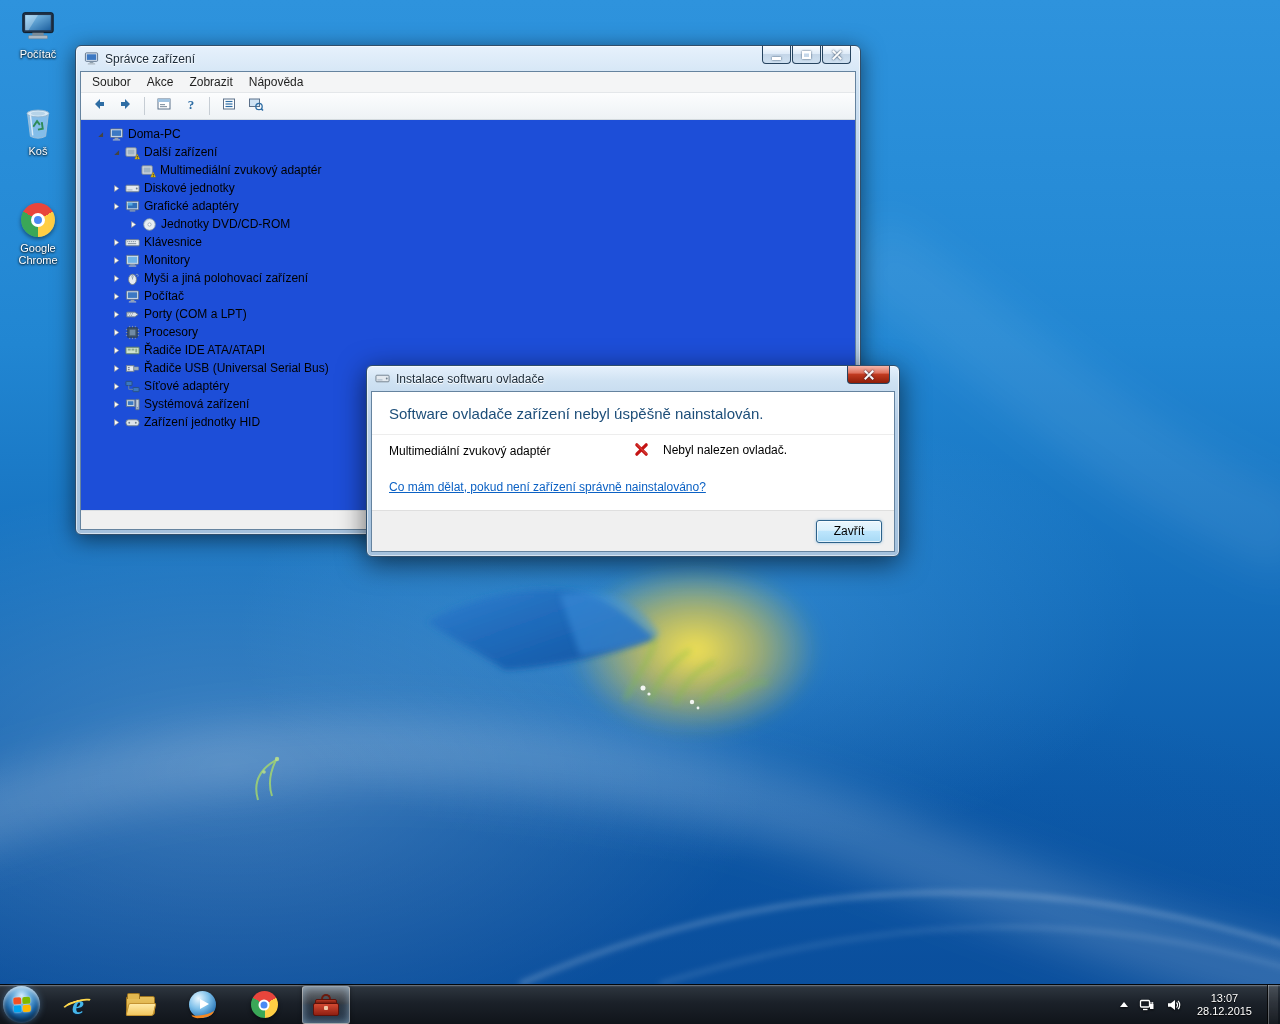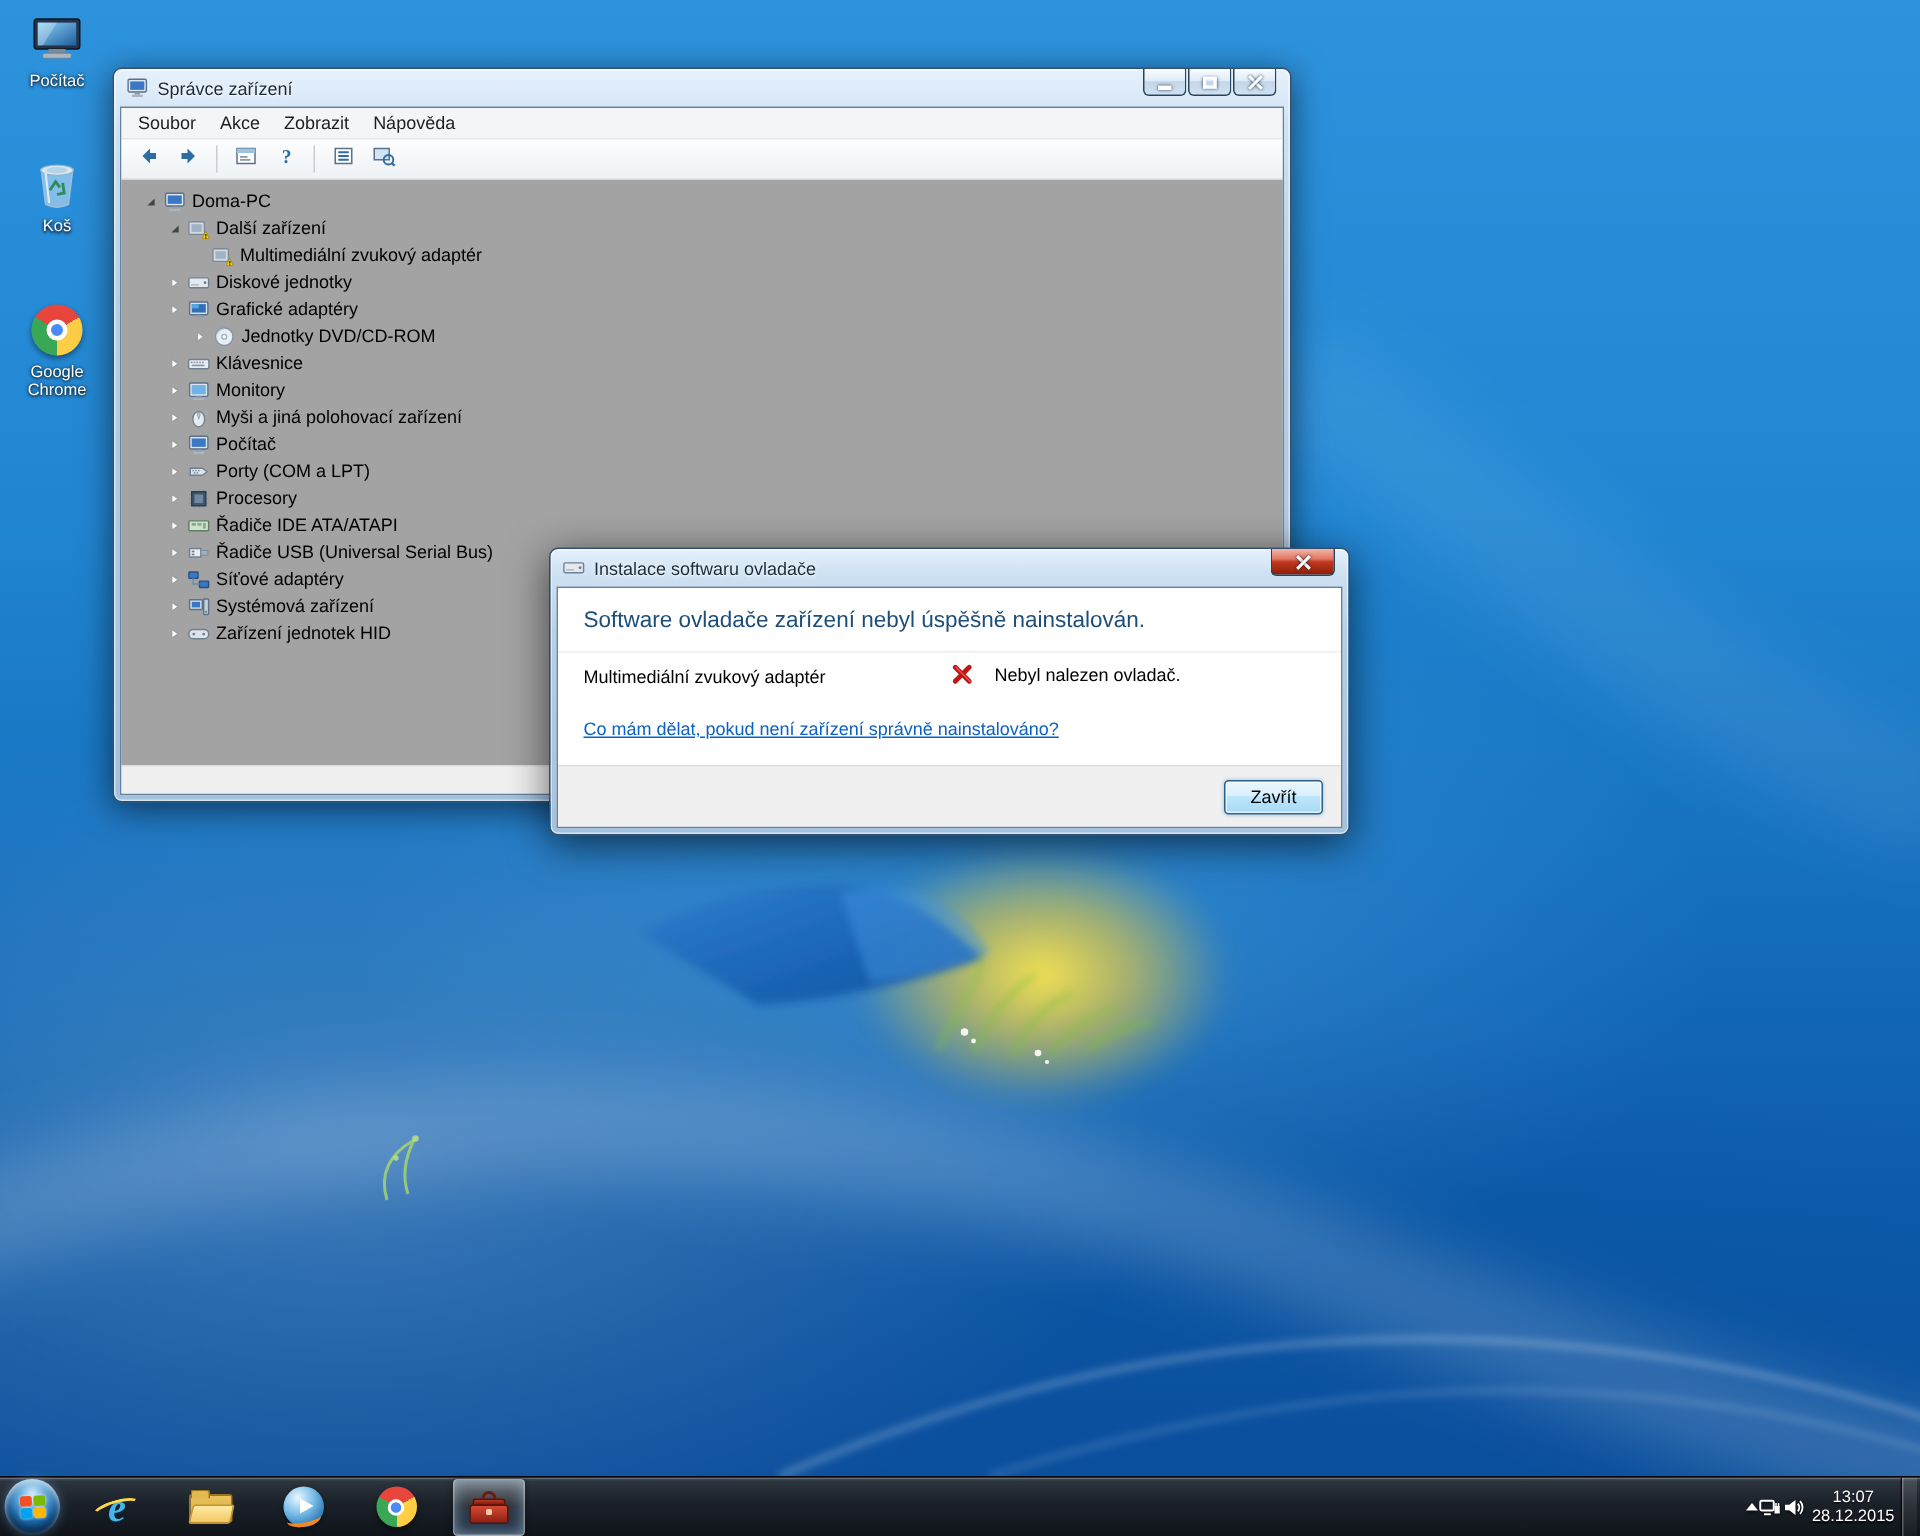--- a/index.html
+++ b/index.html
@@ -55,21 +55,21 @@
   #dm-window { left:75px; top:45px; width:786px; height:490px; z-index:10; }
   .dm-client { position:absolute; left:4px; right:4px; top:25px; bottom:4px;
     border:1px solid #65839f; background:#f0f0f0; display:flex; flex-direction:column; }
   .menubar { height:21px; background:#f4f5f6; border-bottom:1px solid #e4e7ea; display:flex; align-items:center; padding-left:3px; }
   .menu-item { font-size:12px; color:#1e1e1e; padding:2px 8px; cursor:default; }
   .toolbar { height:27px; background:linear-gradient(180deg,#fcfdfe,#eef2f5); border-bottom:1px solid #d4dade;
     display:flex; align-items:center; padding:0 5px; gap:2px; }
   .tb-btn { width:25px; height:22px; display:flex; align-items:center; justify-content:center; border-radius:2px; cursor:default; }
   .tb-btn svg { width:16px; height:16px; }
   .tb-sep { width:1px; height:18px; background:#c6cdd4; margin:0 4px; }
-  .tree { flex:1; background:#a3a3a3; overflow:hidden; padding-top:5px;text-align:center; }
+  .tree { flex:1; background:#1d4ed8; overflow:hidden; padding-top:5px;text-align:center; }
   .tree-row { display:flex; align-items:center; height:18px; cursor:default; }
   .expander { width:14px; flex:none; display:flex; align-items:center; justify-content:center; }
   .expander svg { width:9px; height:9px; }
   .ticon { width:18px; height:16px; flex:none; display:flex; align-items:center; justify-content:center; }
   .ticon svg { width:15px; height:15px; }
   .tlabel { padding-left:3px; font-size:12px; color:#000; white-space:nowrap; }
   .statusbar { height:19px; background:#f0f0f0; border-top:1px solid #d9dde1; }
 
   
   #dlg-window { left:366px; top:365px; width:534px; height:192px; z-index:20;
@@ -129,21 +129,21 @@
     border-radius:50%; border-bottom:3px solid #f6871f; transform:rotate(-10deg); }
   .toolbox-icon { position:relative; width:26px; height:24px; }
   .toolbox-body { position:absolute; left:0; bottom:1px; width:26px; height:13px; border-radius:2px;
     background:linear-gradient(180deg,#d44a32,#8f1f12); border:1px solid #5f120a; }
   .toolbox-lid { position:absolute; left:2px; bottom:13px; width:22px; height:5px; border-radius:2px 2px 0 0;
     background:linear-gradient(180deg,#b73a24,#7c1a0d); border:1px solid #5f120a; }
   .toolbox-handle { position:absolute; left:8px; top:1px; width:10px; height:6px;
     border:2px solid #6b1a0e; border-bottom:none; border-radius:5px 5px 0 0; }
   .toolbox-latch { position:absolute; left:11px; bottom:7px; width:4px; height:4px; background:#f3c9a8; border-radius:1px; }
 
-  .tray { margin-left:auto; display:flex; align-items:center; height:100%; padding-right:2px; }
+  .tray { margin-left:auto; display:flex; align-items:center; gap:11px; height:100%; padding-right:2px; }
   .tray-caret { width:0; height:0; border-left:4px solid transparent; border-right:4px solid transparent;
     border-bottom:5px solid #fff; filter:drop-shadow(0 1px 1px rgba(0,0,0,.8)); cursor:default; }
   .tray-ico { width:16px; height:16px; cursor:default; }
   .tray-ico svg { width:16px; height:16px; display:block; filter:drop-shadow(0 1px 1px rgba(0,0,0,.7)); }
   .clock { text-align:center; color:#fff; font-size:11px; line-height:13px; text-shadow:0 1px 1px #000; cursor:default; padding:0 4px; }
   .show-desktop { width:11px; height:40px; border-left:1px solid rgba(0,0,0,.85);
     box-shadow:inset 1px 0 0 rgba(255,255,255,.28);
     background:linear-gradient(180deg, rgba(255,255,255,.13), rgba(255,255,255,.03)); cursor:default; }
 </style>
 </head>
@@ -598,21 +598,21 @@
                 <path d="M4 2.5 L10.5 7 L4 11.5 Z" fill="#fff" stroke="#9a9a9a" stroke-width="1.1"></path>
               </svg>
             </span>
             <span class="ticon">
               <svg viewBox="0 0 16 16">
                 <rect x="1" y="5" width="14" height="6.5" rx="3" fill="#dde4ea" stroke="#71808e"></rect>
                 <circle cx="4.5" cy="8.2" r="1" fill="#71808e"></circle>
                 <circle cx="11.5" cy="8.2" r="1" fill="#71808e"></circle>
               </svg>
             </span>
-            <span class="tlabel">Zařízení jednotek HID</span>
+            <span class="tlabel">Zařízení jednotky HID</span>
           </div>
         </div>
       <div class="statusbar"></div>
     </div>
   </div>
 
   <div class="window" id="dlg-window">
     <div class="titlebar">
       <span class="win-ico" id="dlg-title-icon"><svg viewBox="0 0 16 16">
             <rect x="1" y="4.5" width="14" height="7" rx="1" fill="#e3e9ef" stroke="#71808e"></rect>

